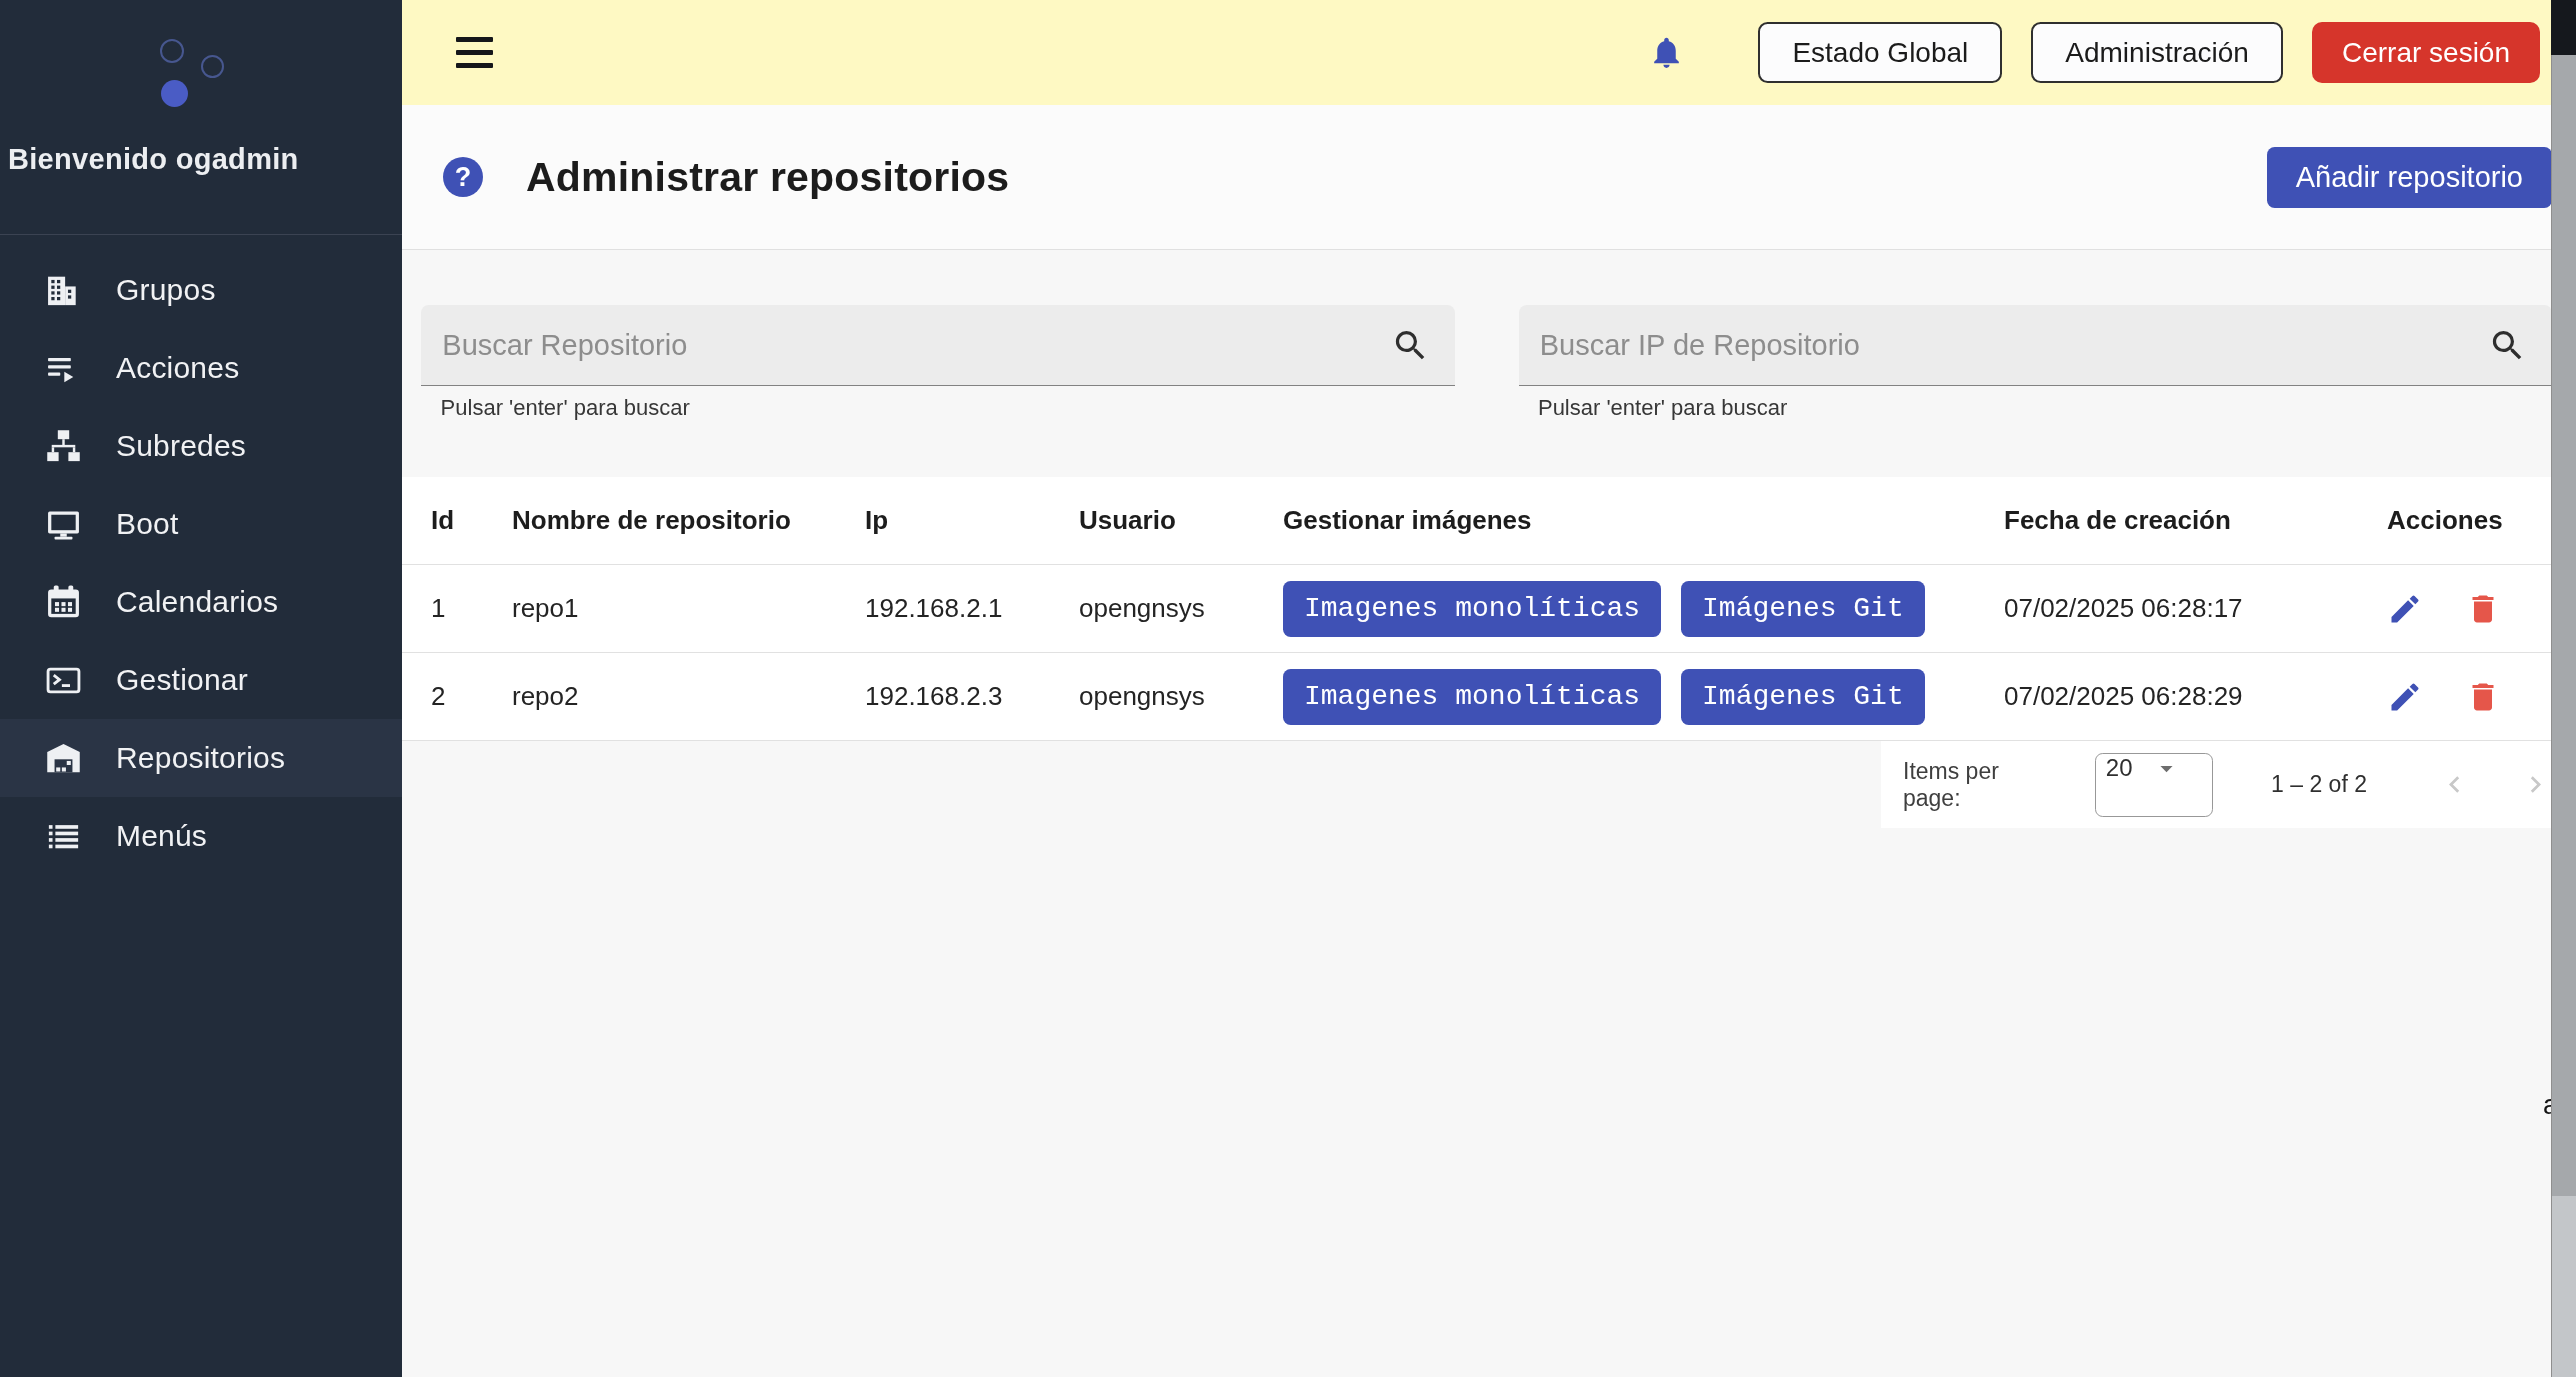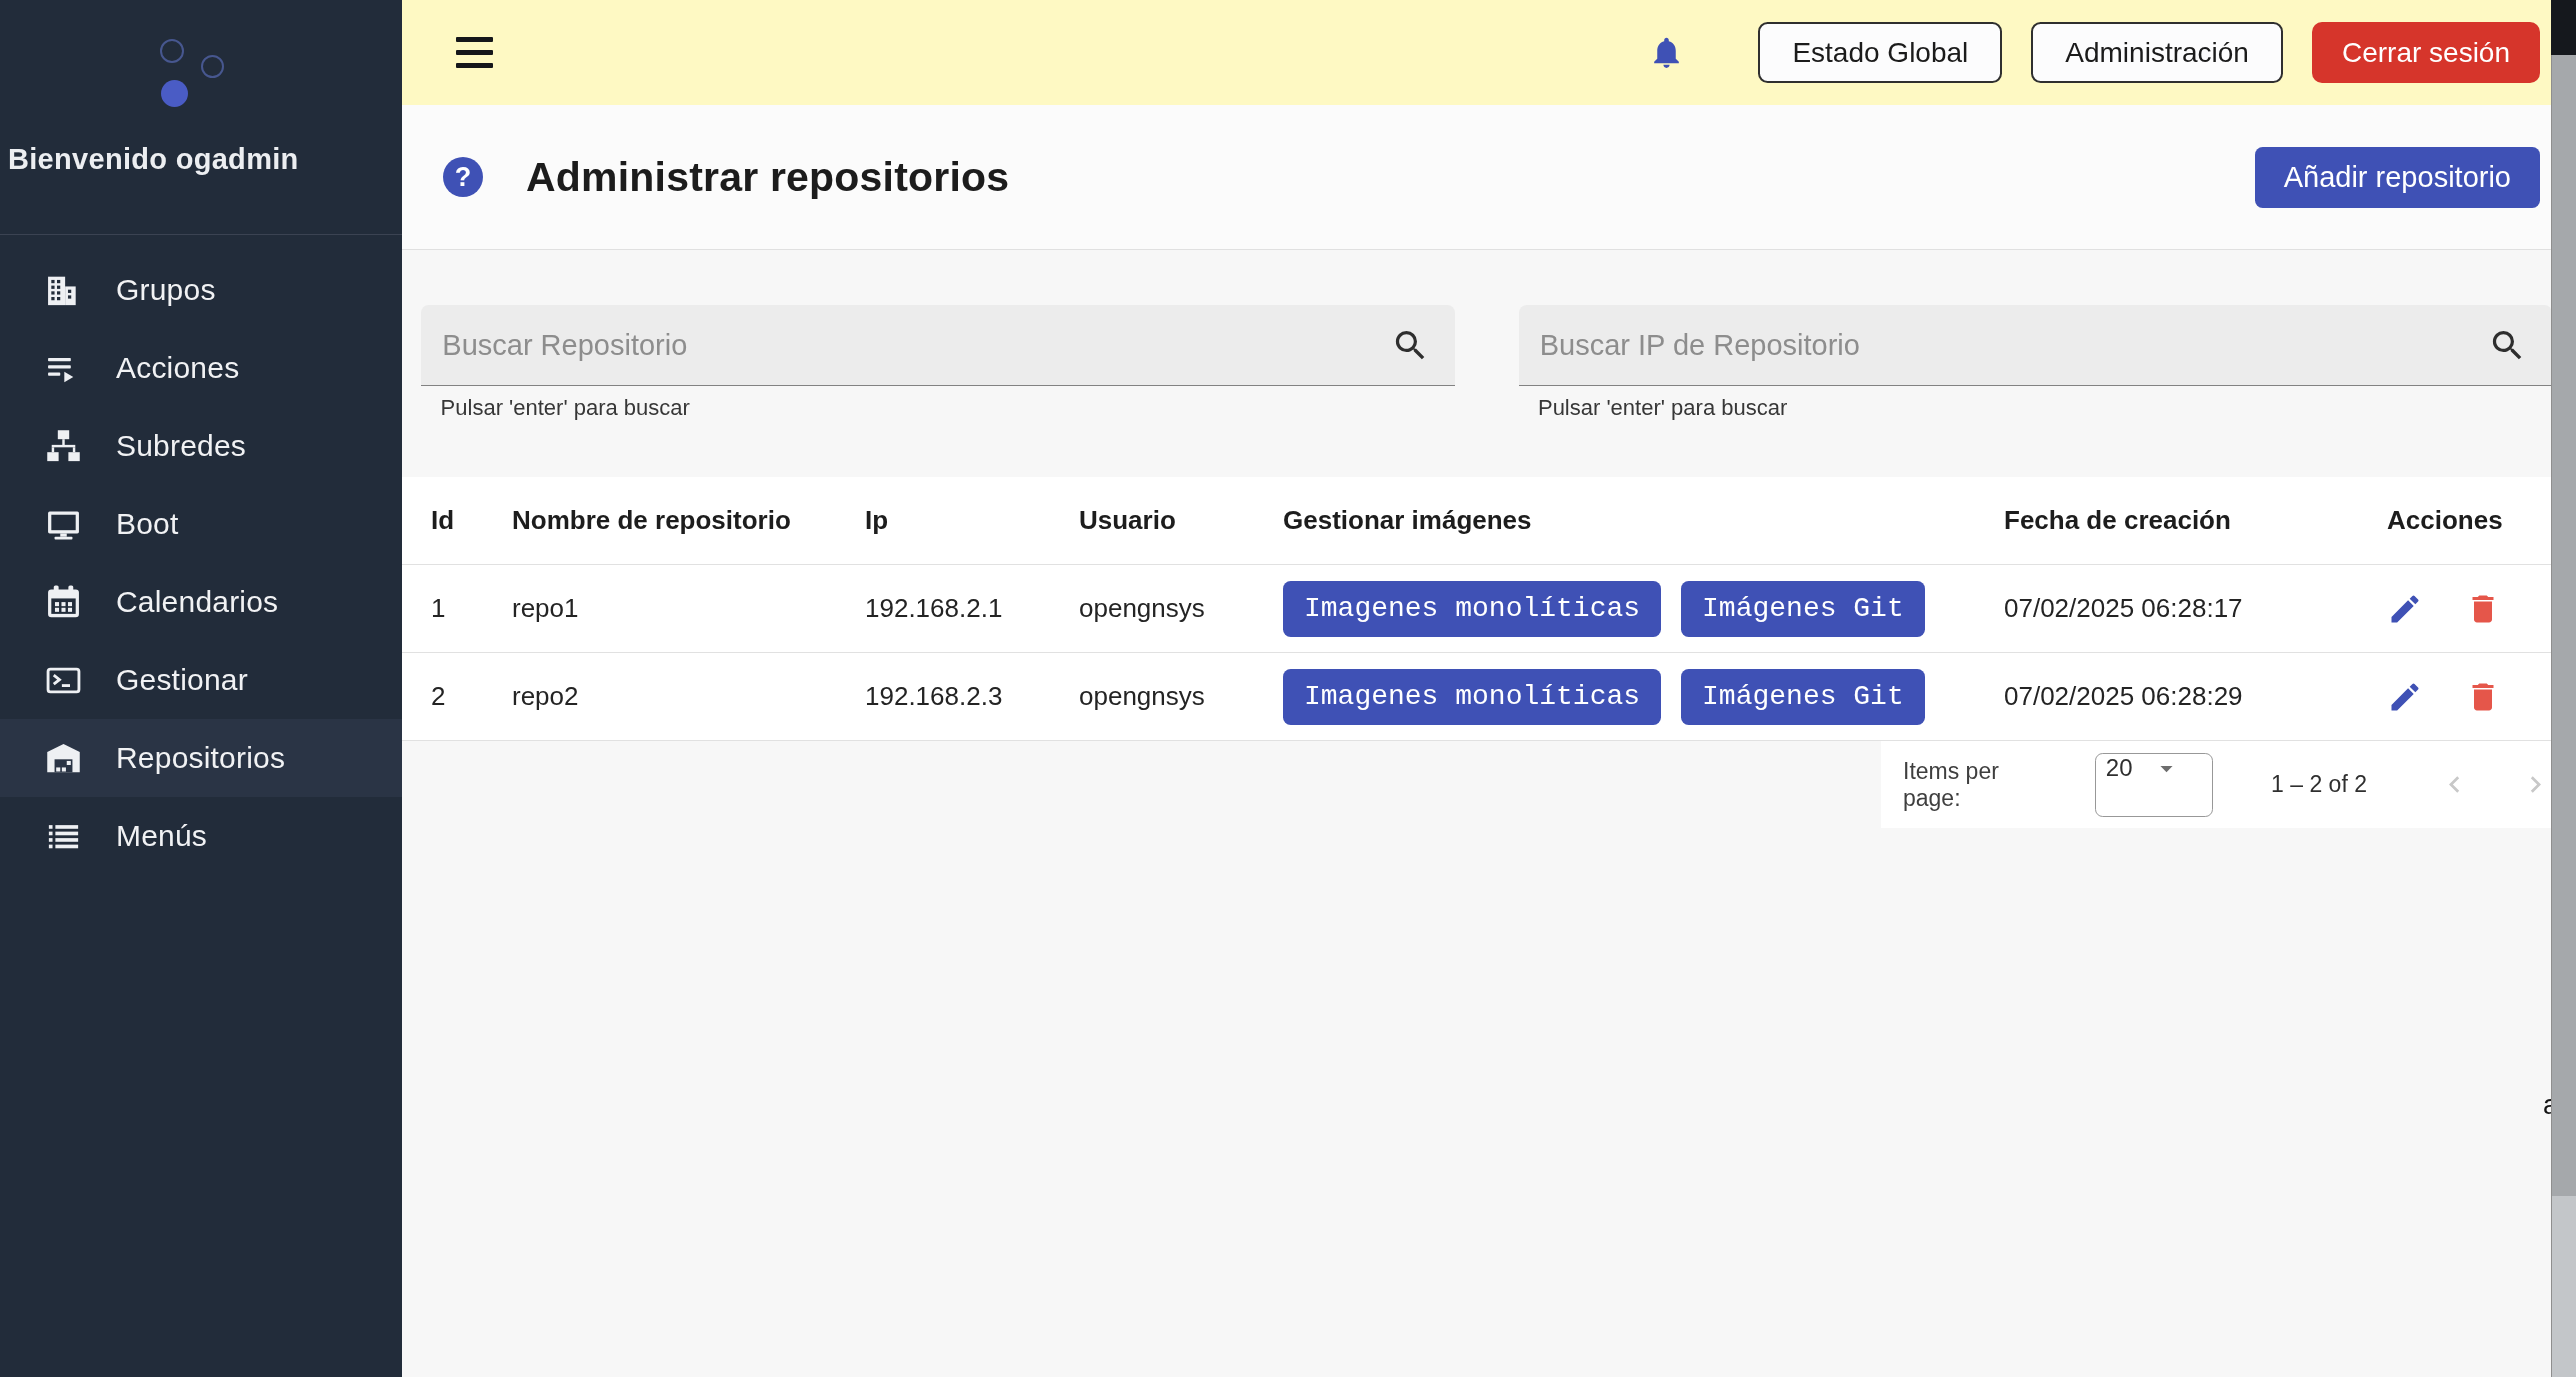--- a/index.html
+++ b/index.html
@@ -38,21 +38,21 @@
                 font-size:28px; font-weight:500; padding:0 30px; margin-left:29px;
                 font-family:inherit; cursor:pointer; }
 
   
   .titlebar { position:absolute; left:402px; top:105px; right:0; height:145px; background:#fbfbfb;
               border-bottom:1.9px solid #e0e0e0; display:flex; align-items:center; padding-left:41px; }
   .help { width:40px; height:40px; border-radius:50%; background:#3f51b5; color:#ffffff;
           font-size:27px; font-weight:700; display:flex; align-items:center; justify-content:center;
           cursor:pointer; }
   .page-title { margin-left:43px; font-size:41px; font-weight:700; color:#1c1c1c; letter-spacing:0.2px; }
-  .btn-add { margin-left:auto; margin-right:36px; height:61px; background:#3f51b5; color:#fff;
+  .btn-add { margin-left:auto; margin-right:24px; height:61px; background:#3f51b5; color:#fff;
              border:none; border-radius:7.7px; font-size:29px; font-weight:500; padding:0 29px;
              font-family:inherit; cursor:pointer; }
 
   
   .content { position:absolute; left:402px; top:252px; right:0; bottom:0; background:#f7f7f7; }
 
   .search-row { position:absolute; left:19.3px; right:24px; top:53px; display:flex; gap:64px; }
   .search-field { flex:1; position:relative; }
   .search-box { position:relative; height:81px; background:#ececec; border-radius:7.7px 7.7px 0 0;
                 border-bottom:1.9px solid #828282; }

